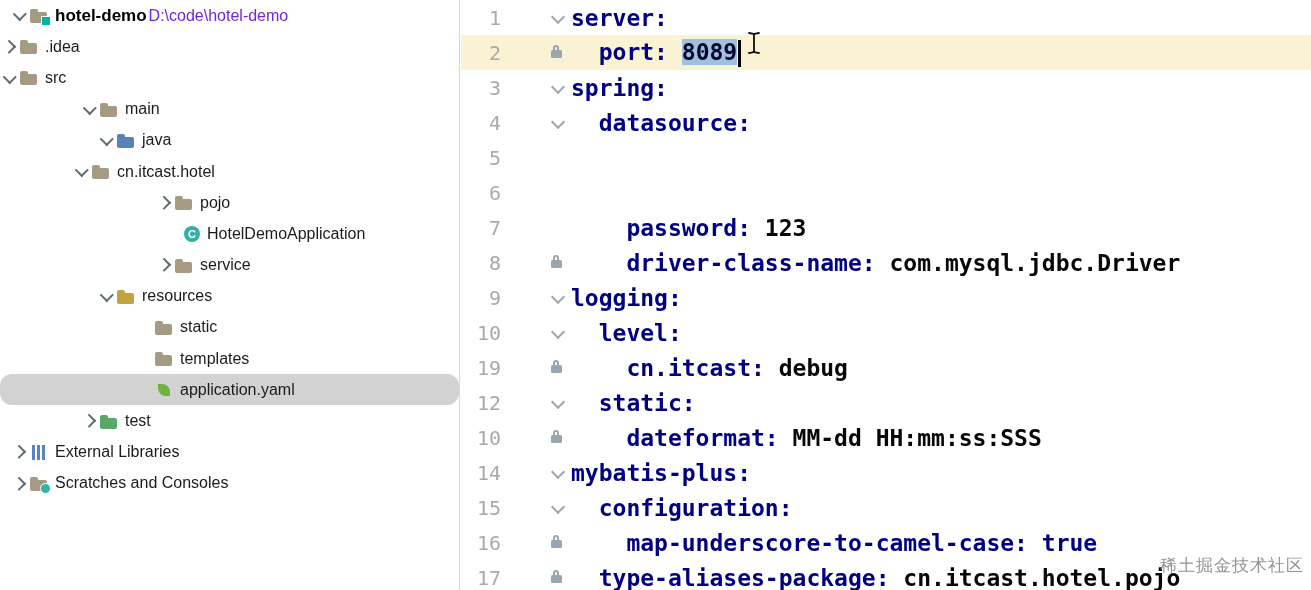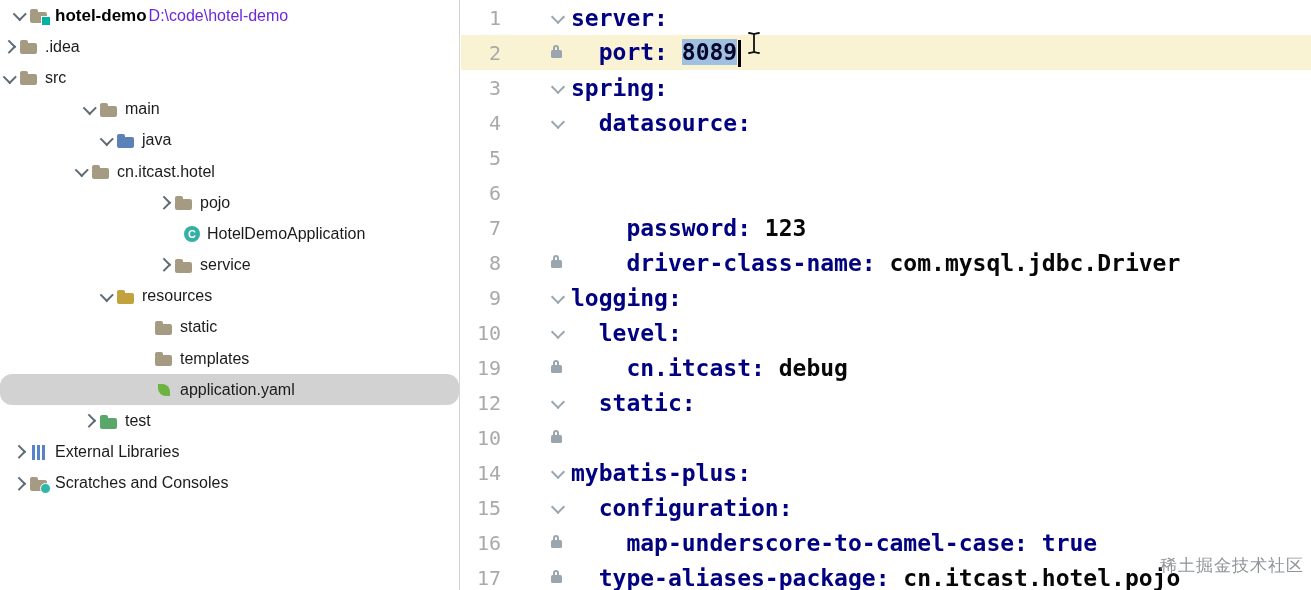--- a/index.html
+++ b/index.html
@@ -285,20 +285,21 @@
           <i class="fold"></i>
         </span>
       <span class="code"><span class="k">  static:</span><span class="v"></span></span>
     </div>
 
     <div class="eline">
       <span class="ln">10</span>
       <span class="gut">
           <i class="lock"></i>
         </span>
+      <span class="code"><span class="k">    dateformat:</span><span class="v"> MM-dd HH:mm:ss:SSS</span></span>
     </div>
 
     <div class="eline">
       <span class="ln">14</span>
       <span class="gut">
           <i class="fold"></i>
         </span>
       <span class="code"><span class="k">mybatis-plus:</span><span class="v"></span></span>
     </div>
 

